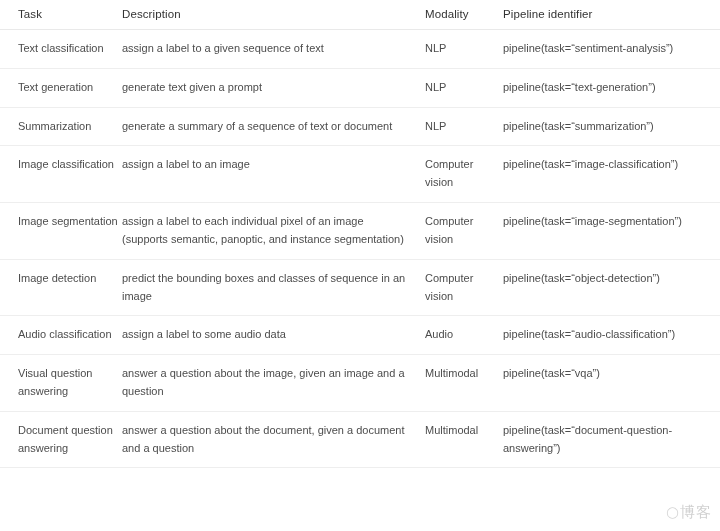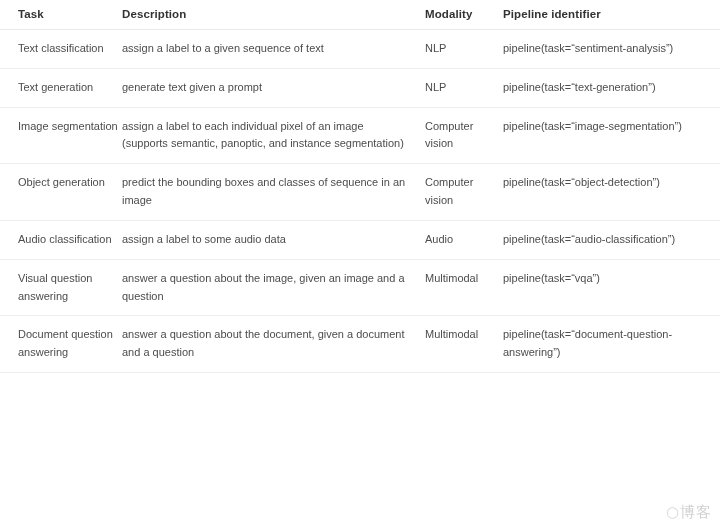--- a/index.html
+++ b/index.html
@@ -30,21 +30,21 @@
     font-size: 11.5px;
   }
 
   table.pipeline-table col.c-task        { width: 122px; }
   table.pipeline-table col.c-desc        { width: 303px; }
   table.pipeline-table col.c-modality    { width: 78px; }
   table.pipeline-table col.c-pipeline    { width: 217px; }
 
   table.pipeline-table thead th {
     text-align: left;
-    font-weight: bold;
+    font-weight: normal;
     font-size: 11.5px;
     color: #333333;
     padding: 8px 10px 9px 0;
     border-bottom: 1px solid #e9e9e9;
     vertical-align: top;
     letter-spacing: 0.1px;
   }
 
   table.pipeline-table thead th.first-col,
   table.pipeline-table tbody td.first-col {
@@ -126,37 +126,66 @@
           </td>
           <td>
             <span class="cell-line">NLP</span>
           </td>
           <td>
             <span class="cell-line">pipeline(task=“text-generation”)</span>
           </td>
         </tr>
         <tr>
           <td class="first-col">
+            <span class="cell-line">Summarization</span>
+          </td>
+          <td>
+            <span class="cell-line">generate a summary of a sequence of text or document</span>
+          </td>
+          <td>
+            <span class="cell-line">NLP</span>
+          </td>
+          <td>
+            <span class="cell-line">pipeline(task=“summarization”)</span>
+          </td>
+        </tr>
+        <tr>
+          <td class="first-col">
+            <span class="cell-line">Image classification</span>
+          </td>
+          <td>
+            <span class="cell-line">assign a label to an image</span>
+          </td>
+          <td>
+            <span class="cell-line">Computer</span>
+            <span class="cell-line">vision</span>
+          </td>
+          <td>
+            <span class="cell-line">pipeline(task=“image-classification”)</span>
+          </td>
+        </tr>
+        <tr>
+          <td class="first-col">
             <span class="cell-line">Image segmentation</span>
           </td>
           <td>
             <span class="cell-line">assign a label to each individual pixel of an image</span>
             <span class="cell-line">(supports semantic, panoptic, and instance segmentation)</span>
           </td>
           <td>
             <span class="cell-line">Computer</span>
             <span class="cell-line">vision</span>
           </td>
           <td>
             <span class="cell-line">pipeline(task=“image-segmentation”)</span>
           </td>
         </tr>
         <tr>
           <td class="first-col">
-            <span class="cell-line">Object generation</span>
+            <span class="cell-line">Image detection</span>
           </td>
           <td>
             <span class="cell-line">predict the bounding boxes and classes of sequence in an</span>
             <span class="cell-line">image</span>
           </td>
           <td>
             <span class="cell-line">Computer</span>
             <span class="cell-line">vision</span>
           </td>
           <td>

